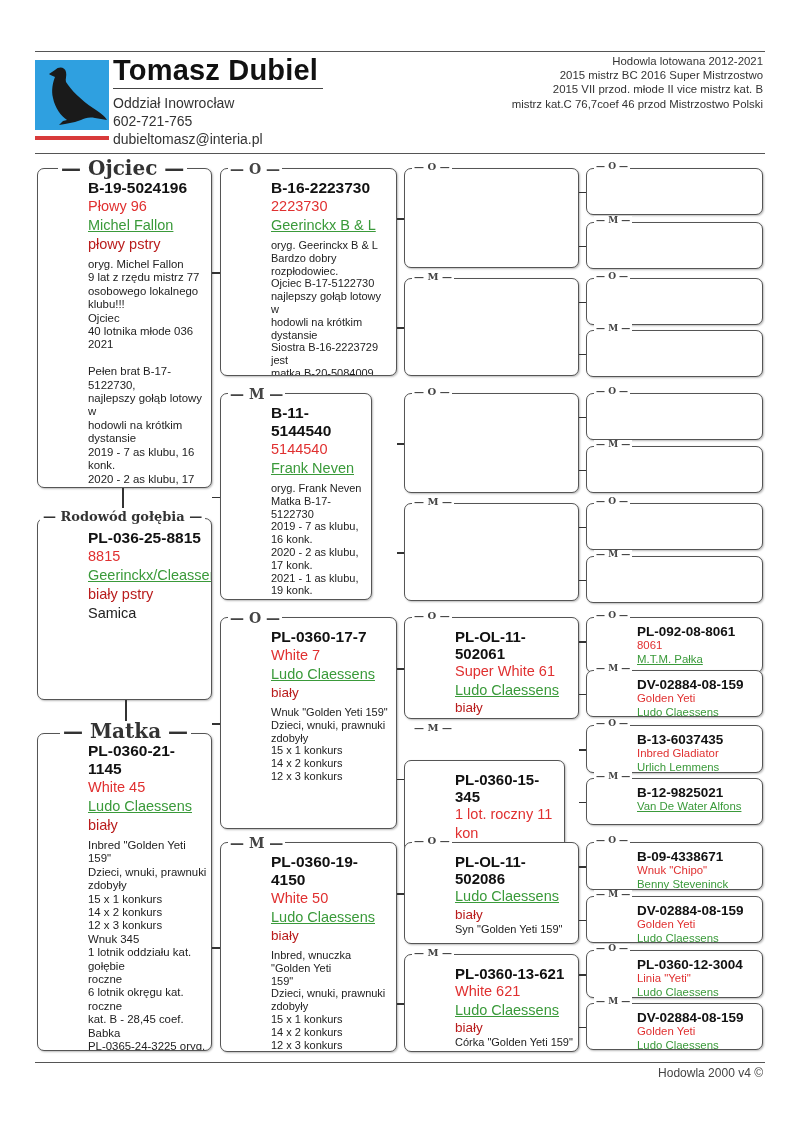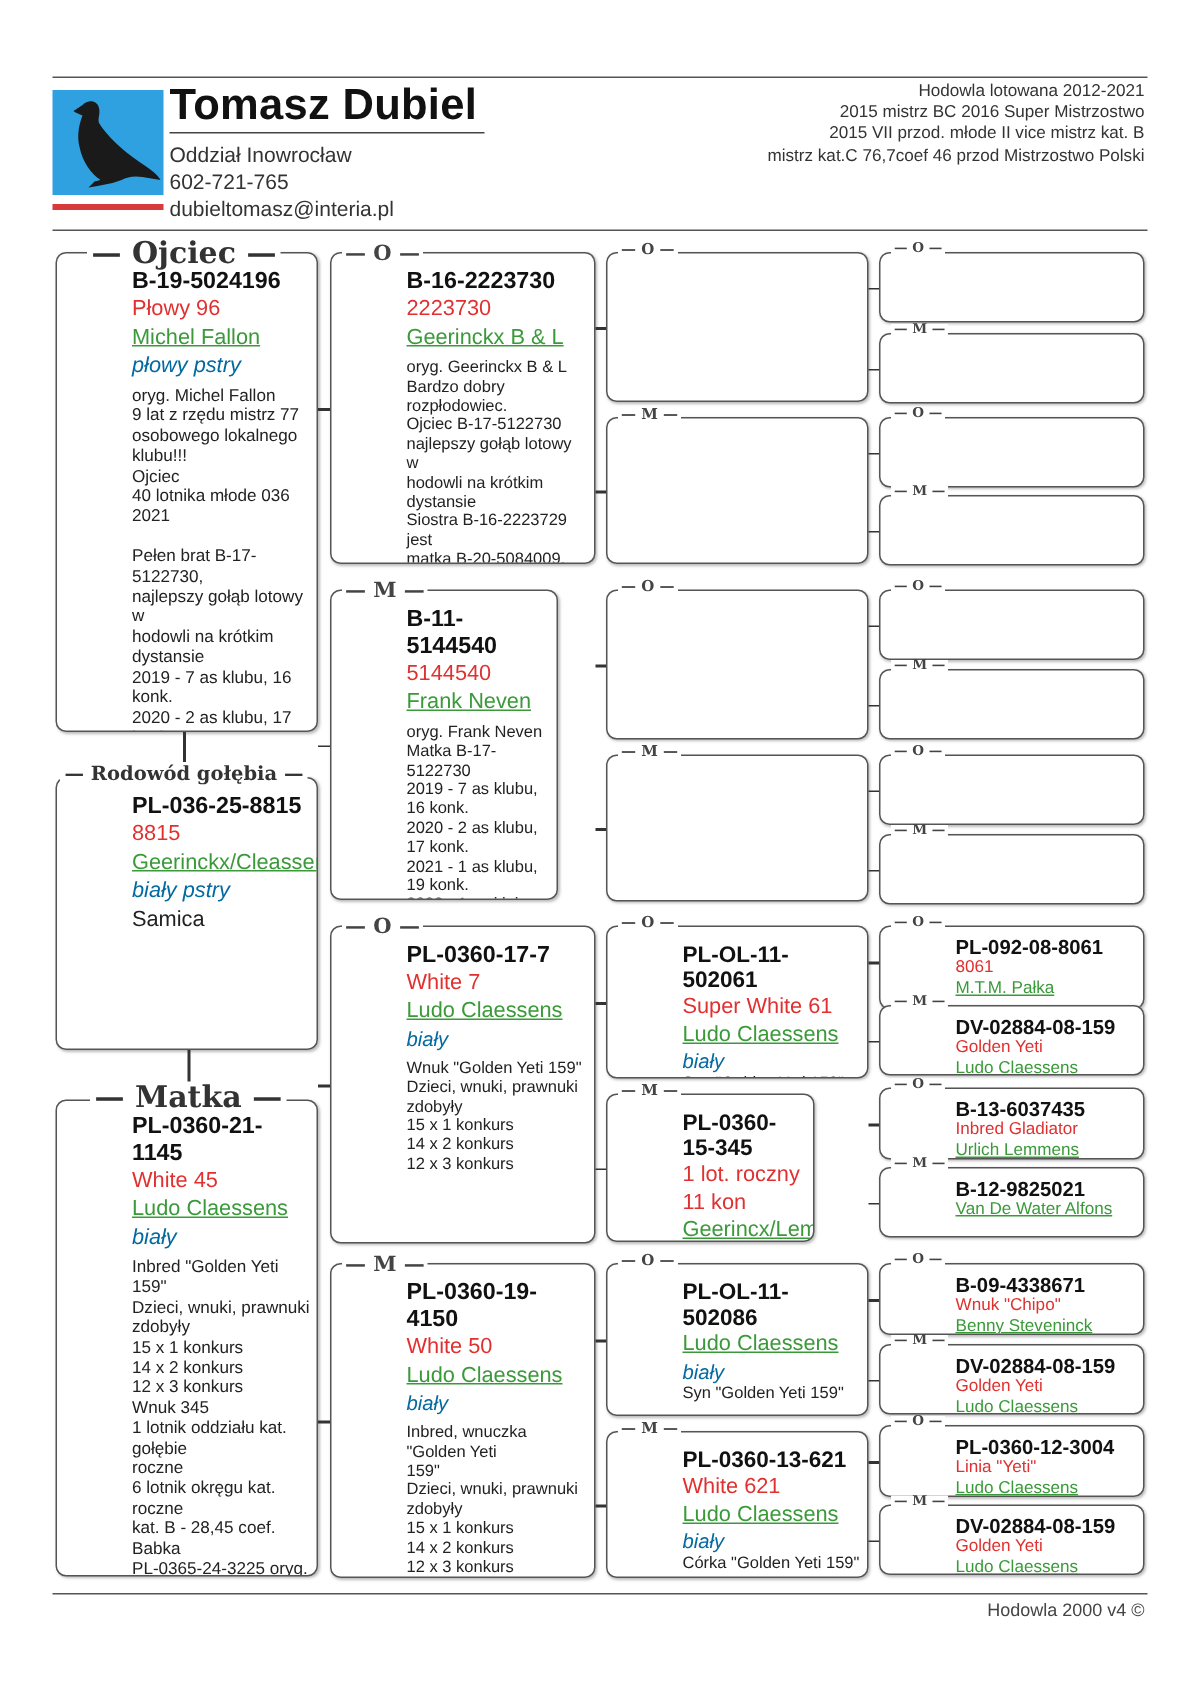--- a/index.html
+++ b/index.html
@@ -9,21 +9,21 @@
   .logo-bar{position:absolute;left:35px;top:136px;width:74px;height:4px;background:#d83a3a;}
   .owner-name{position:absolute;left:113px;top:54px;font-size:29px;font-weight:bold;color:#111;letter-spacing:0.2px;}
   .owner-underline{position:absolute;left:113px;top:88px;width:210px;height:1px;background:#444;}
   .owner-line{position:absolute;left:113px;font-size:14px;color:#333;}
   .achievements{position:absolute;right:37px;top:54px;width:330px;text-align:right;font-size:11.4px;line-height:14.2px;color:#333;}
   .box{position:absolute;border:1.5px solid #555;border-radius:7px;background:#fff;box-shadow:1px 1px 2px #bbb;overflow:hidden;box-sizing:border-box;}
   .box-title{position:absolute;background:#fff;font-family:"DejaVu Serif",serif;font-weight:bold;color:#333;padding:0 3px;line-height:1;}
   .ring{font-weight:bold;color:#111;}
   .name{color:#e03030;}
   .breeder{color:#3a9a3a;text-decoration:underline;}
-  .color{color:#0369a1;font-style:italic;}
+  .color{color:#b91c1c;}
   .sex{color:#222;}
   .desc{color:#222;white-space:pre-line;}
   .b1 .ring{font-size:15.5px;}
   .b1 .name,.b1 .breeder,.b1 .color,.b1 .sex{font-size:14.5px;line-height:19px;}
   .b1 .desc{font-size:11.4px;line-height:13.4px;margin-top:4px;}
   .b2 .ring{font-size:15.5px;}
   .b2 .name,.b2 .breeder{font-size:14.5px;line-height:19px;}
   .b2 .color{font-size:13.5px;line-height:18px;}
   .b2 .desc{font-size:11px;line-height:12.8px;margin-top:4px;}
   .b3 .ring{font-size:15px;}
@@ -251,21 +251,21 @@
       <div class="inner" style="top:10px;">
         <div class="ring">PL-OL-11-502061</div>
         <div class="name">Super White 61</div>
         <div class="breeder">Ludo Claessens</div>
         <div class="color">biały</div>
         <div class="desc">Syn "Golden Yeti 159"</div>
       </div>
     </div>
     <div class="tag" style="left:412px;top:611px;font-size:10px;"><span>— </span><span>O</span><span> —</span></div>
     <div class="conn" style="left:397px;top:668px;width:7px;height:1.5px;"></div>
-    <div class="box b3" style="left:404px;top:729px;width:139px;height:99px;">
+    <div class="box b3" style="left:404px;top:760px;width:161px;height:99px;">
       <div class="inner" style="top:10px;">
         <div class="ring">PL-0360-15-345</div>
         <div class="name">1 lot. roczny 11 kon</div>
         <div class="breeder">Geerincx/Lemmens</div>
         <div class="color">płowy</div>
         <div class="desc">Kat. B 28,45 coef.</div>
       </div>
     </div>
     <div class="tag" style="left:412px;top:723px;font-size:10px;"><span>— </span><span>M</span><span> —</span></div>
     <div class="conn" style="left:397px;top:778.5px;width:7px;height:1.5px;"></div>

